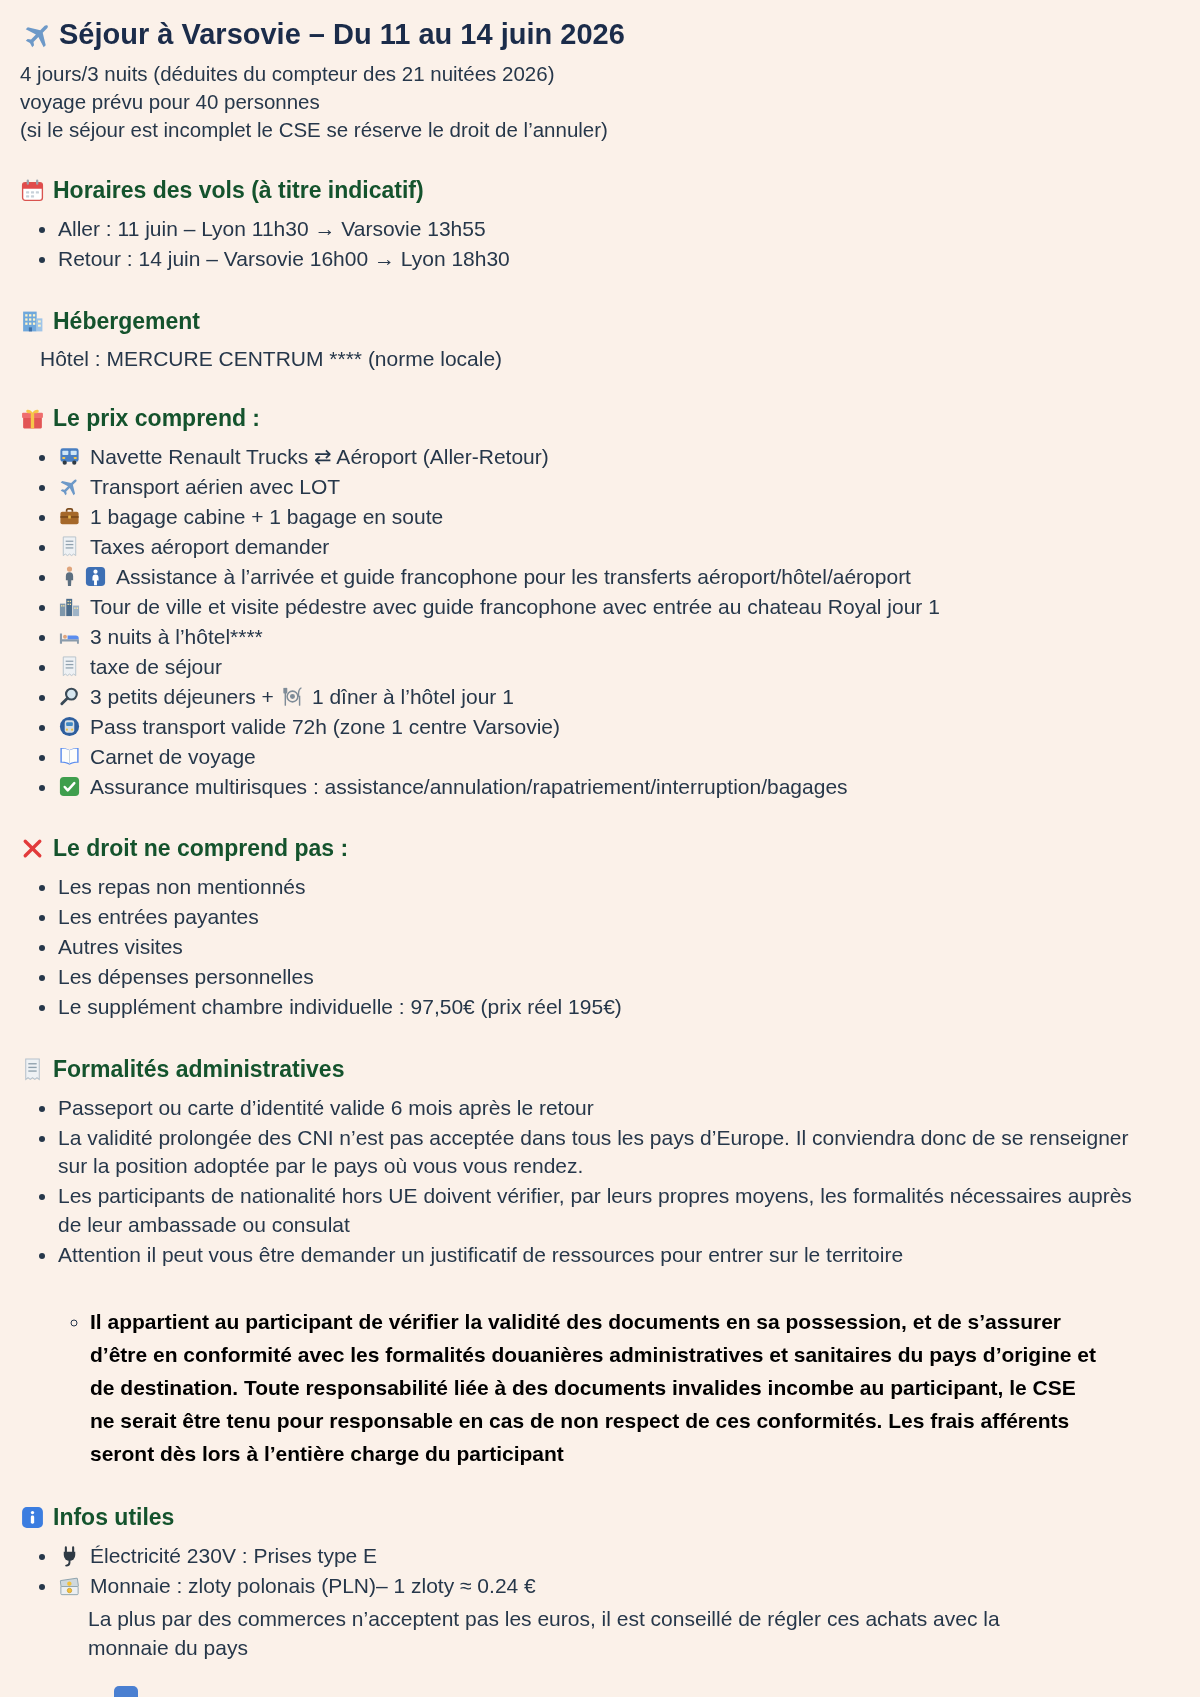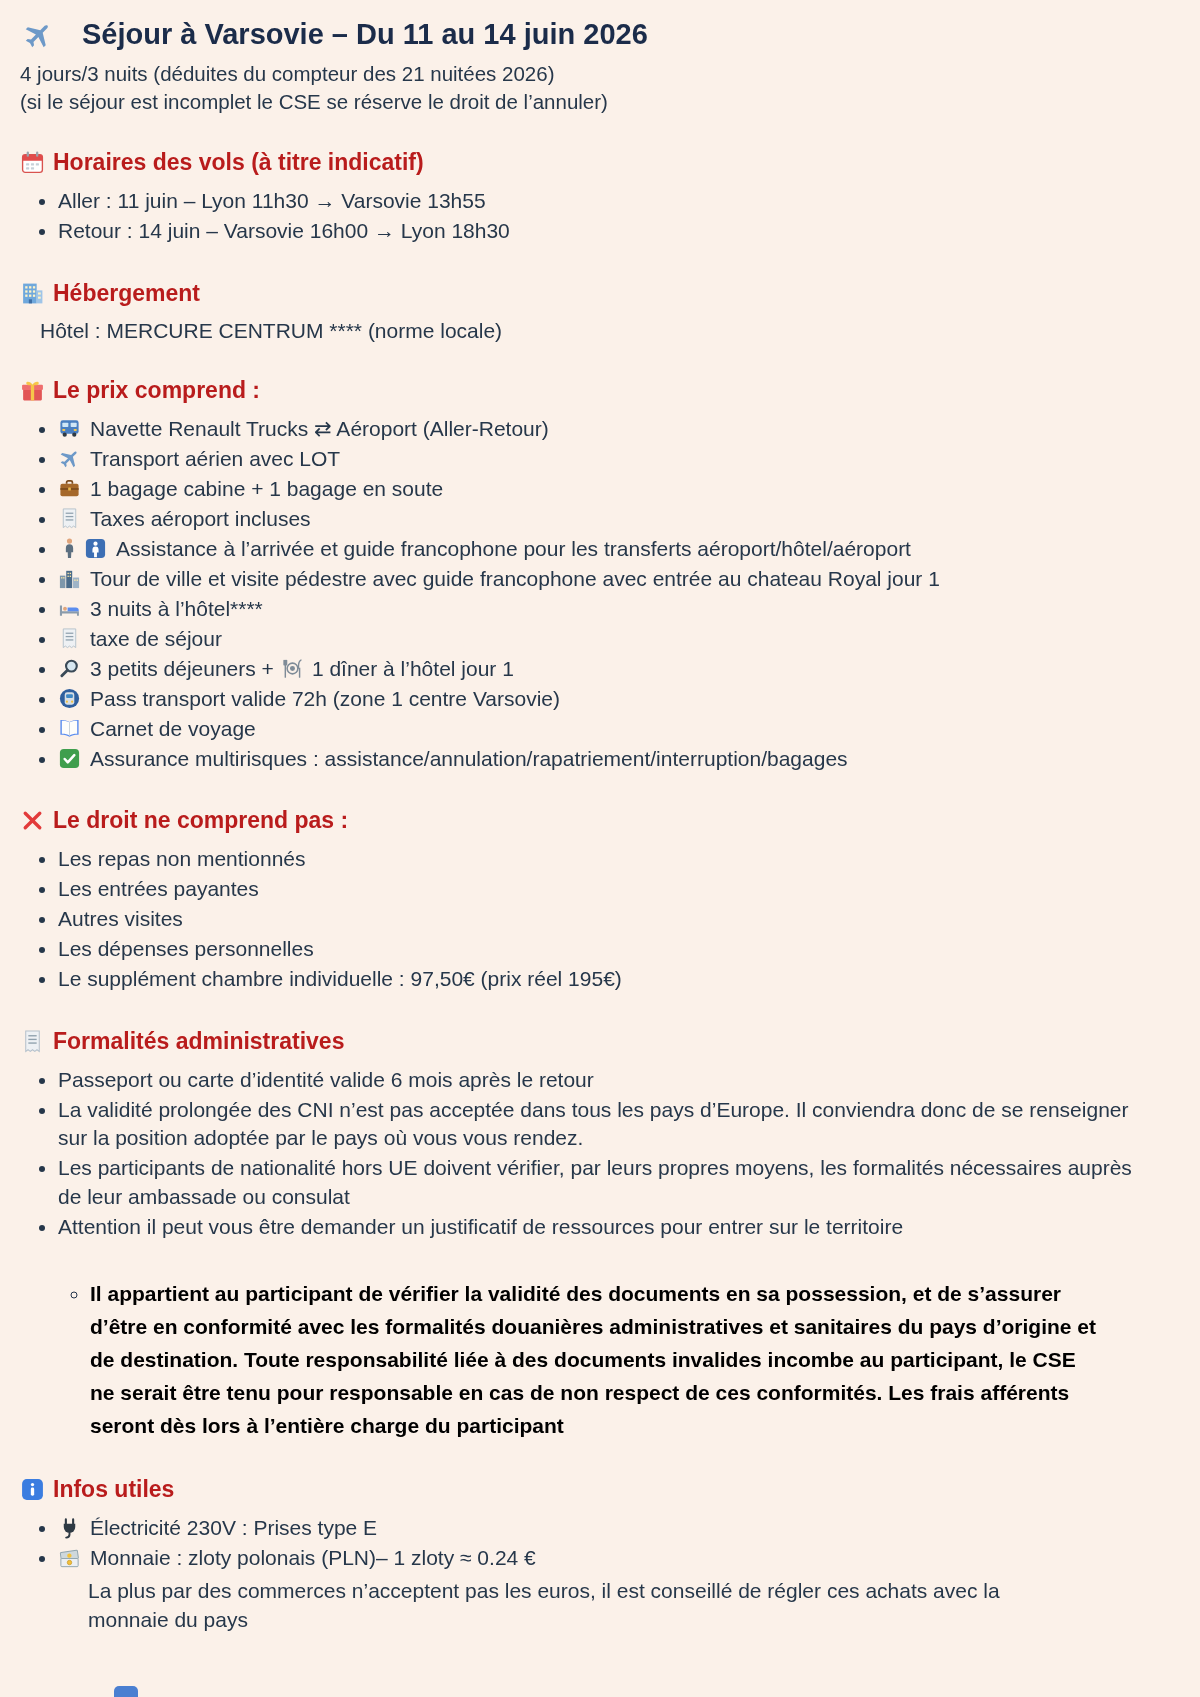--- a/index.html
+++ b/index.html
@@ -19,41 +19,41 @@
     font-size: 34px;
     font-weight: 700;
     color: #141F2E;
     letter-spacing: .3px;
     margin: 0 0 22px 22px;
   }
 
   .trip-row {
     display: flex;
     align-items: center;
-    gap: 28px;
+    gap: 5px;
     margin-left: 2px;
   }
   .trip-title {
     font-size: 29px;
     font-weight: 700;
     color: #1B2C4A;
     margin: 0;
   }
 
   .intro { text-align: left; margin: 9px 40px 0 0; }
   .intro p { margin: 1px 0; font-size: 20.5px; line-height: 27px; }
 
   .sec { margin-top: 34px; }
   .sec-title {
     display: flex;
     align-items: center;
     gap: 8px;
     font-size: 23px;
     font-weight: 700;
-    color: #b91c1c;
+    color: #14532d;
     margin: 0;
   }
 
   ul.blist { list-style: disc; margin: 11px 0 0 0; padding-left: 38px; }
   ul.blist li { font-size: 21px; line-height: 28.5px; margin: 1.5px 0; }
   ul.blist li::marker { color: #26374A; }
 
   .hotel-line { font-size: 21px; margin: 12px 0 0 20px; }
 
   .ic { display: inline-block; flex: none; }
@@ -243,20 +243,21 @@
 
   <div class="trip-row">
     <svg class="ic ic-trip">
         <use href="#sym-plane"></use>
       </svg>
     <h2 class="trip-title">Séjour à Varsovie – Du 11 au 14 juin 2026</h2>
   </div>
 
   <div class="intro">
     <p>4 jours/3 nuits (déduites du compteur des 21 nuitées 2026)</p>
+    <p>voyage prévu pour 40 personnes</p>
     <p>(si le séjour est incomplet le CSE se réserve le droit de l’annuler)</p>
   </div>
 
   <section class="sec">
     <h3 class="sec-title">
       <svg class="ic ic-head">
           <use href="#sym-calendar"></use>
         </svg>
       <span>Horaires des vols (à titre indicatif)</span>
     </h3>
@@ -288,21 +289,21 @@
             <use href="#sym-bus"></use>
           </svg><span>Navette Renault Trucks ⇄ Aéroport (Aller-Retour)</span></li>
       <li><svg class="ic ic-li">
             <use href="#sym-plane"></use>
           </svg><span>Transport aérien avec LOT</span></li>
       <li><svg class="ic ic-li">
             <use href="#sym-briefcase"></use>
           </svg><span>1 bagage cabine + 1 bagage en soute</span></li>
       <li><svg class="ic ic-li">
             <use href="#sym-receipt"></use>
-          </svg><span>Taxes aéroport incluses</span></li>
+          </svg><span>Taxes aéroport demander</span></li>
       <li><svg class="ic ic-li ic-pair-first">
             <use href="#sym-person"></use>
           </svg><svg class="ic ic-li">
             <use href="#sym-assistance"></use>
           </svg><span>Assistance à l’arrivée et guide francophone pour les transferts aéroport/hôtel/aéroport</span></li>
       <li><svg class="ic ic-li">
             <use href="#sym-city"></use>
           </svg><span>Tour de ville et visite pédestre avec guide francophone avec entrée au chateau Royal jour 1</span></li>
       <li><svg class="ic ic-li">
             <use href="#sym-bed"></use>

